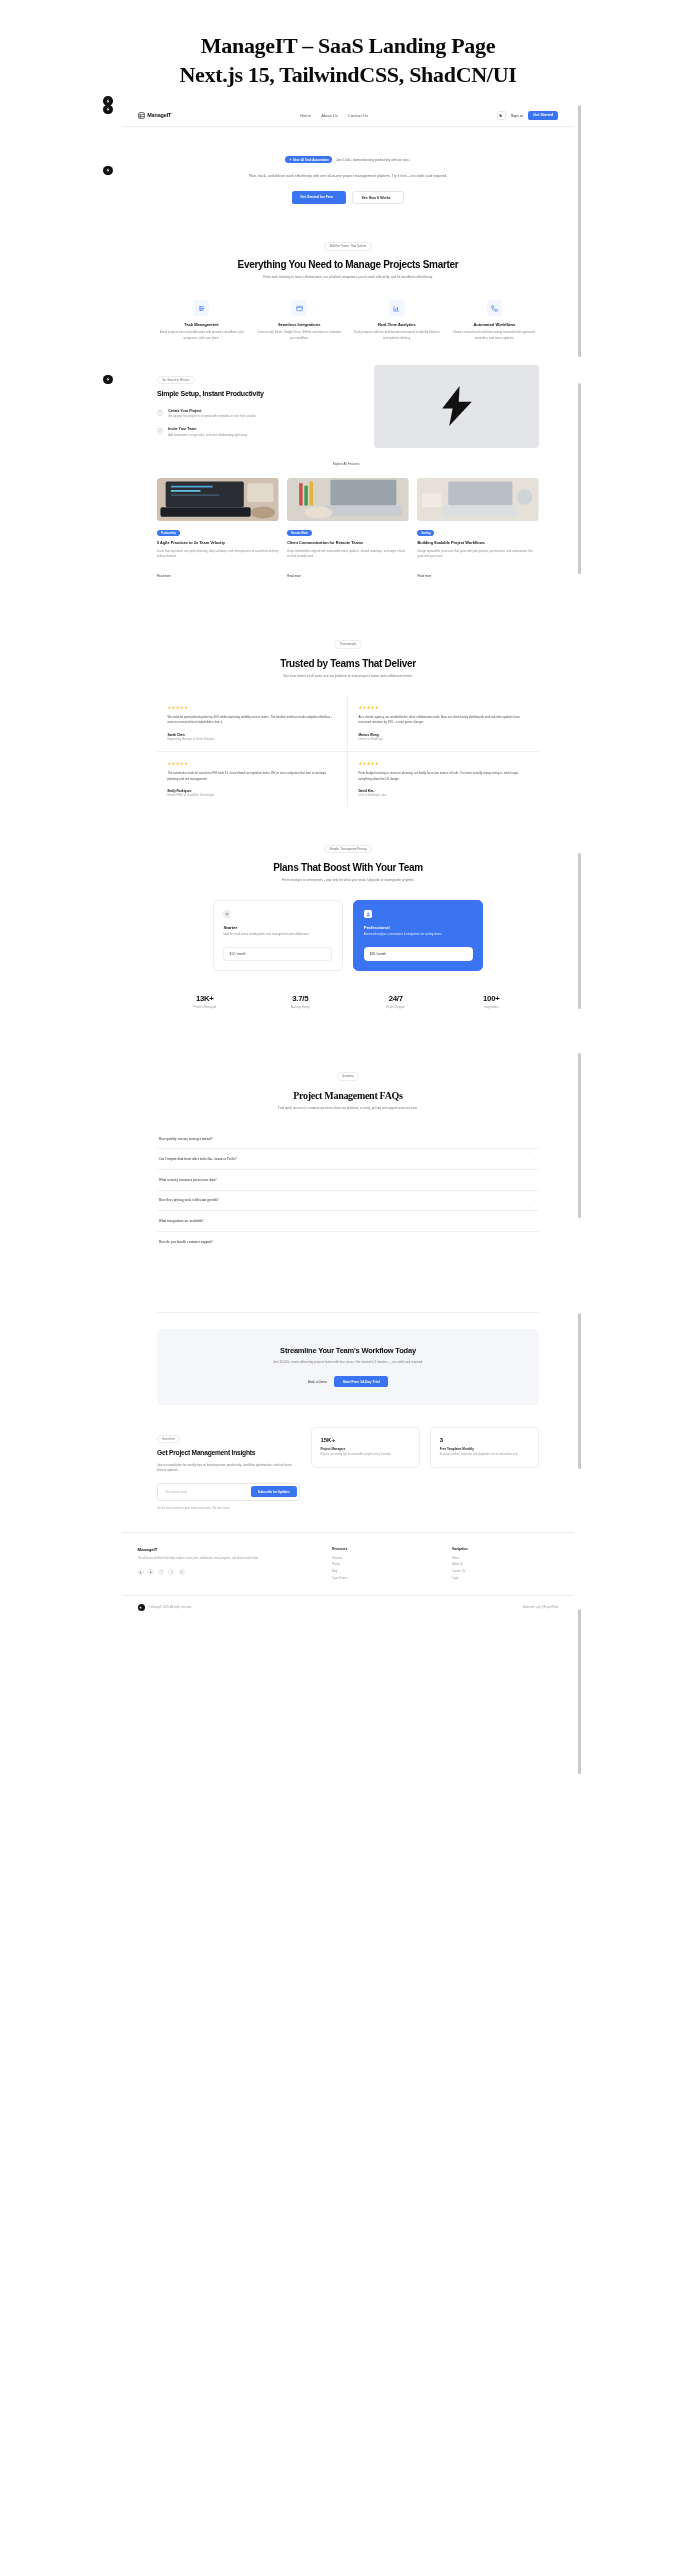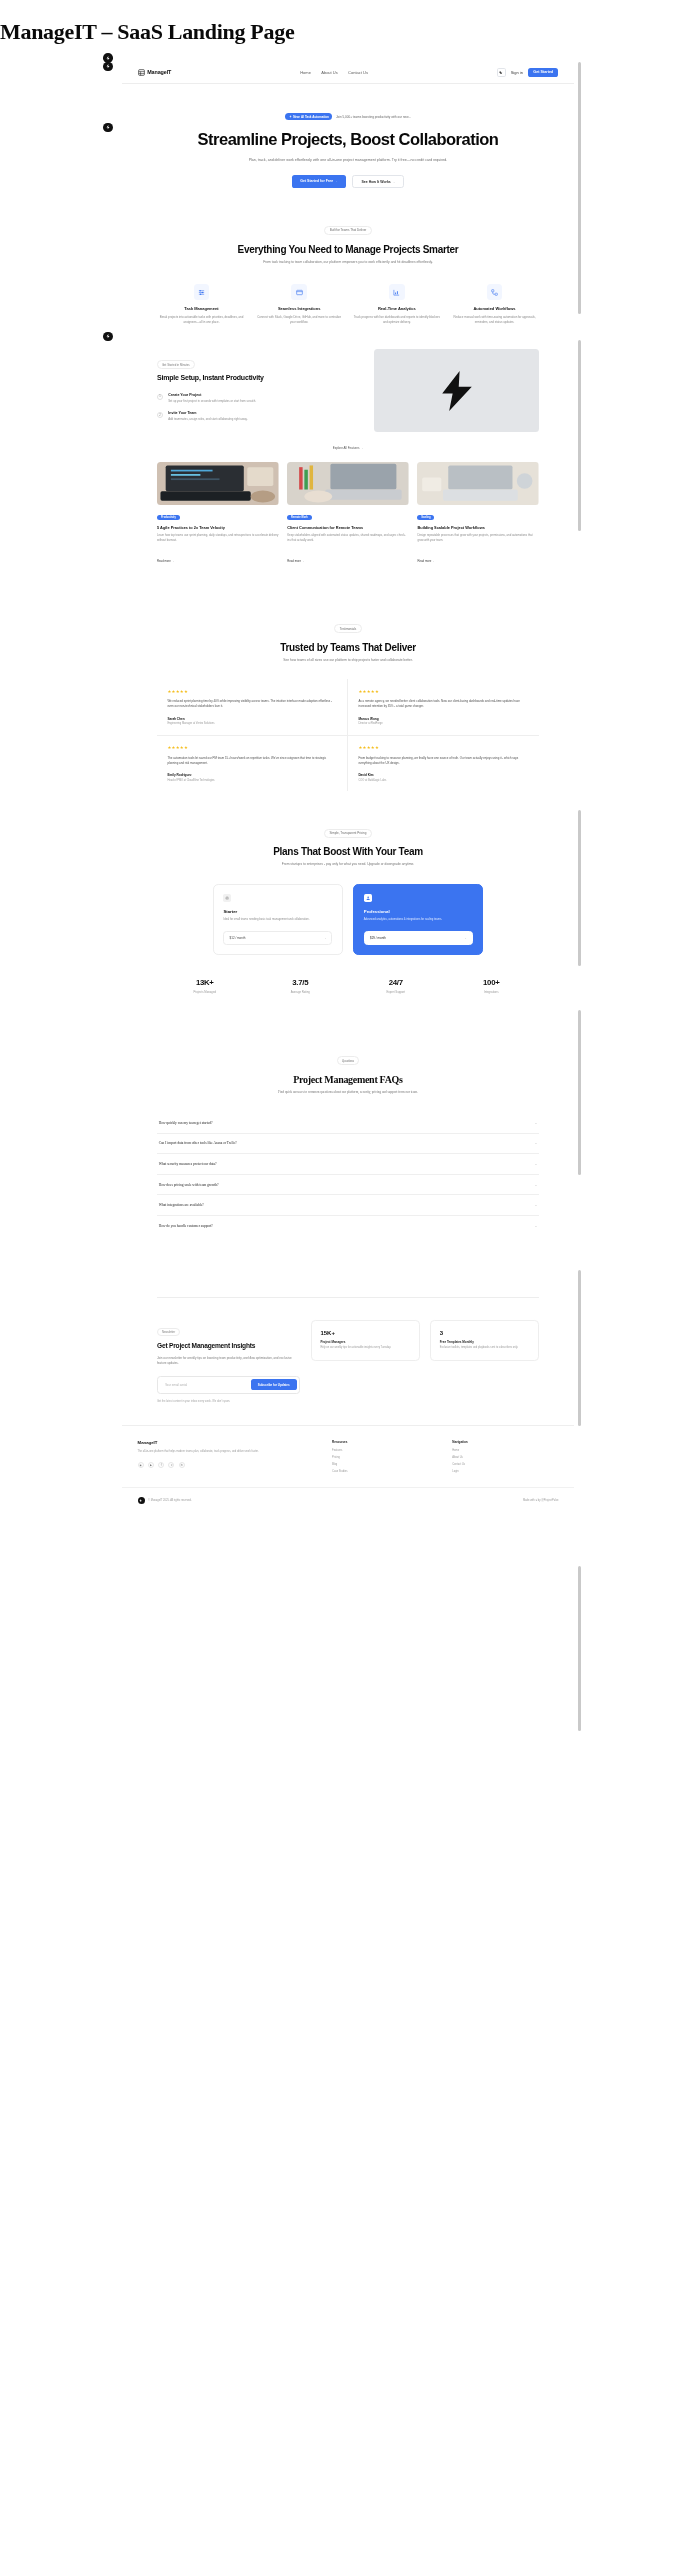--- a/index.html
+++ b/index.html
@@ -6,28 +6,28 @@
   html, body {
     width: 696px;
     background: #ffffff;
     font-family: "Liberation Sans", sans-serif;
     -webkit-font-smoothing: antialiased;
   }
   body { width: 696px; height: 2576px; position: relative; overflow: hidden; }
 
   
   .poster-title {
-    text-align: left;
+    text-align: center;
     font-family: "Liberation Serif", serif;
     font-weight: 700;
     font-size: 22px;
     letter-spacing: -0.3px;
     color: #0a0a0a;
     line-height: 1.32;
-    padding-top: 17px;
+    padding-top: 31px;
   }
 
   
   .frame {
     position: relative;
     width: 452px;
     margin: 15.6px auto 0;
     background: #fff;
   }
   .scrollbar {
@@ -216,20 +216,21 @@
     background:#111; display:flex; align-items:center; justify-content:center;
   }
   .sep-line { height:0.9px; background:#ededed; margin:0 35px; }
   .arrow { font-size:3px; }
 </style>
 </head>
 <body>
 
 <div class="poster-title">
   <div>ManageIT – SaaS Landing Page</div>
+  <div>Next.js 15, TailwindCSS, ShadCN/UI</div>
 </div>
 
 <div class="frame">
 
   <div class="scrollbar">
     <div class="scroll-thumb" style="top:0;height:252px;"></div>
     <div class="scroll-thumb" style="top:278px;height:191px;"></div>
     <div class="scroll-thumb" style="top:748px;height:156px;"></div>
     <div class="scroll-thumb" style="top:948px;height:165px;"></div>
     <div class="scroll-thumb" style="top:1208px;height:156px;"></div>
@@ -265,21 +266,20 @@
   <div class="hero">
     <div class="hero-badge-row">
       <span class="pill">
         <svg width="3" height="3" viewBox="0 0 16 16">
           <path d="M8 0l1.8 6.2L16 8l-6.2 1.8L8 16l-1.8-6.2L0 8l6.2-1.8z" fill="#fff"></path>
         </svg>
         <span>New: AI Task Automation</span>
       </span>
       <span class="pill-note">Join 5,000+ teams boosting productivity with our new...</span>
     </div>
-    <h1>Streamline Projects, Boost Collaboration</h1>
     <p class="sub">Plan, track, and deliver work effortlessly with one all-in-one project management platform. Try it free—no credit card required.</p>
     <div class="hero-cta">
       <span class="btn-lg-primary">
         <span>Get Started for Free</span>
         <span class="arrow"> →</span>
       </span>
       <span class="btn-lg-ghost">
         <span>See How It Works</span>
         <span class="arrow"> →</span>
       </span>
@@ -562,20 +562,28 @@
     </div>
     <div class="rail-badge" style="top:270px;">
       <svg width="4.3" height="4.3" viewBox="0 0 16 16">
           <path d="M9 0L2 9h5l-1 7 7-9H8z" fill="#fff"></path>
         </svg>
     </div>
   </div>
 
   <div class="section" style="margin-top:61px;">
     <div class="sep-line" style="margin:0 0 0 0;"></div>
+    <div class="cta-band">
+      <h2>Streamline Your Team's Workflow Today</h2>
+      <p>Join 10,000+ teams delivering projects faster with less stress. Get started in 2 minutes — no credit card required.</p>
+      <div class="cta-row">
+        <span class="btn-link">Book a Demo</span>
+        <span class="btn-lg-primary">Start Free 14-Day Trial</span>
+      </div>
+    </div>
   </div>
 
   <div class="section">
     <div class="news-wrap">
       <div class="news-l">
         <span class="chip">Newsletter</span>
         <h2>Get Project Management Insights</h2>
         <p>Join our newsletter for weekly tips on boosting team productivity, workflow optimization, and exclusive feature updates.</p>
         <div class="news-form">
           <input type="text" placeholder="Your email aerial" style="">

